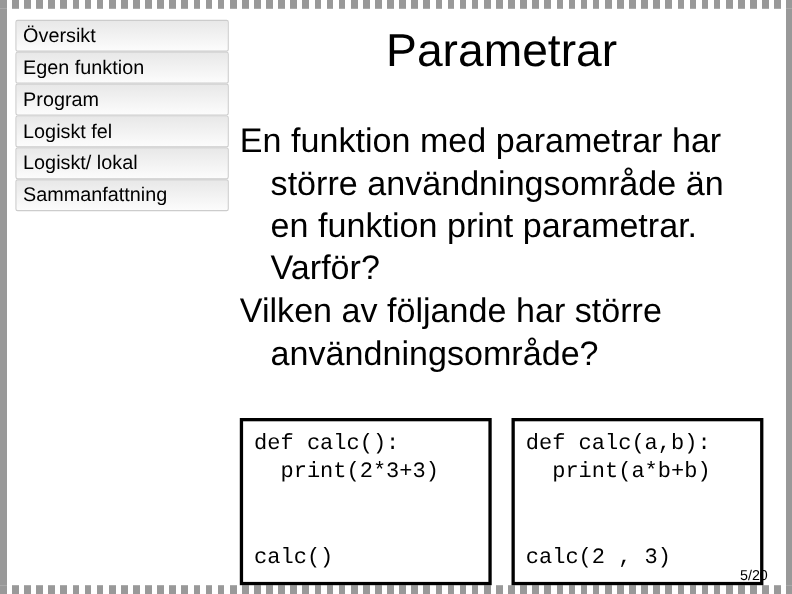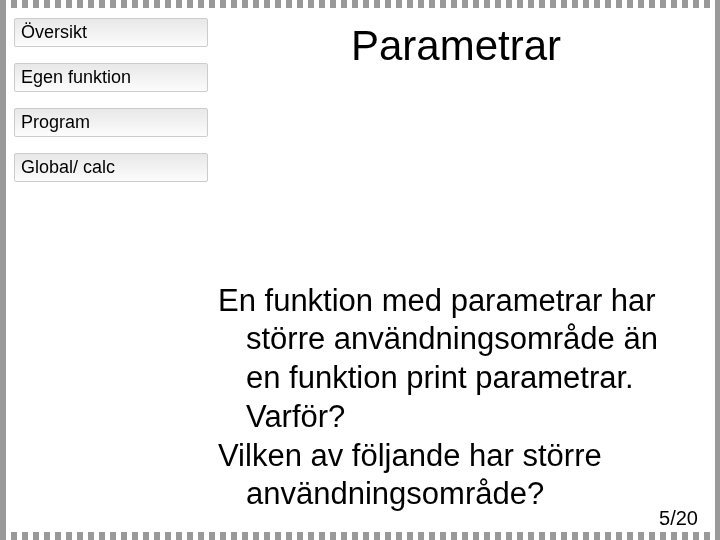--- a/index.html
+++ b/index.html
@@ -10,21 +10,21 @@
     border: 8px solid transparent;
     border-image: repeating-linear-gradient(90deg, #999 0 6px, #fff 6px 11px) 8;
     position: relative;
     display: flex;
   }
   .sidebar {
     width: 200px;
     padding: 10px 0 0 6px;
     display: flex;
     flex-direction: column;
-    gap: 16px;
+    gap: 0;
   }
   .sidebar-item {
     font-size: 18px;
     color: #000;
     padding: 3px 6px;
     background: linear-gradient(to bottom, #e8e8e8, #fcfcfc);
     border: 1px solid #ccc;
     border-radius: 2px;
     cursor: default;
     white-space: nowrap;
@@ -60,49 +60,67 @@
     font-family: "Courier New", monospace;
     font-size: 20px;
     line-height: 1.3;
     white-space: pre;
     min-height: 150px;
   }
   .pagenum {
     position: absolute;
     right: 14px;
     bottom: 2px;
-    font-size: 20px;
+    font-size: 13px;
   }
 </style>
 </head>
 <body>
 
 <div class="slide">
 
   <div class="sidebar">
     <div class="sidebar-item">
       <span>Översikt</span>
     </div>
     <div class="sidebar-item">
       <span>Egen funktion</span>
     </div>
     <div class="sidebar-item">
       <span>Program</span>
     </div>
     <div class="sidebar-item">
-      <span>Global/ calc</span>
+      <span>Logiskt fel</span>
+    </div>
+    <div class="sidebar-item">
+      <span>Logiskt/ lokal</span>
+    </div>
+    <div class="sidebar-item">
+      <span>Sammanfattning</span>
     </div>
   </div>
 
   <div class="main">
     <h1 class="title">Parametrar</h1>
 
     <div class="body-text">
       <span>En funktion med parametrar har</span>
       <span class="indent">större användningsområde än en funktion print parametrar. Varför?</span>
       <span>Vilken av följande har större</span>
       <span class="indent">användningsområde?</span>
     </div>
 
+    <div class="code-row">
+      <div class="code-box">def calc():
+  print(2*3+3)
+
+
+calc()</div>
+      <div class="code-box">def calc(a,b):
+  print(a*b+b)
+
+
+calc(2 , 3)</div>
+    </div>
   </div>
 
   <div class="pagenum">5/20</div>
 </div>
 
 </body></html>

